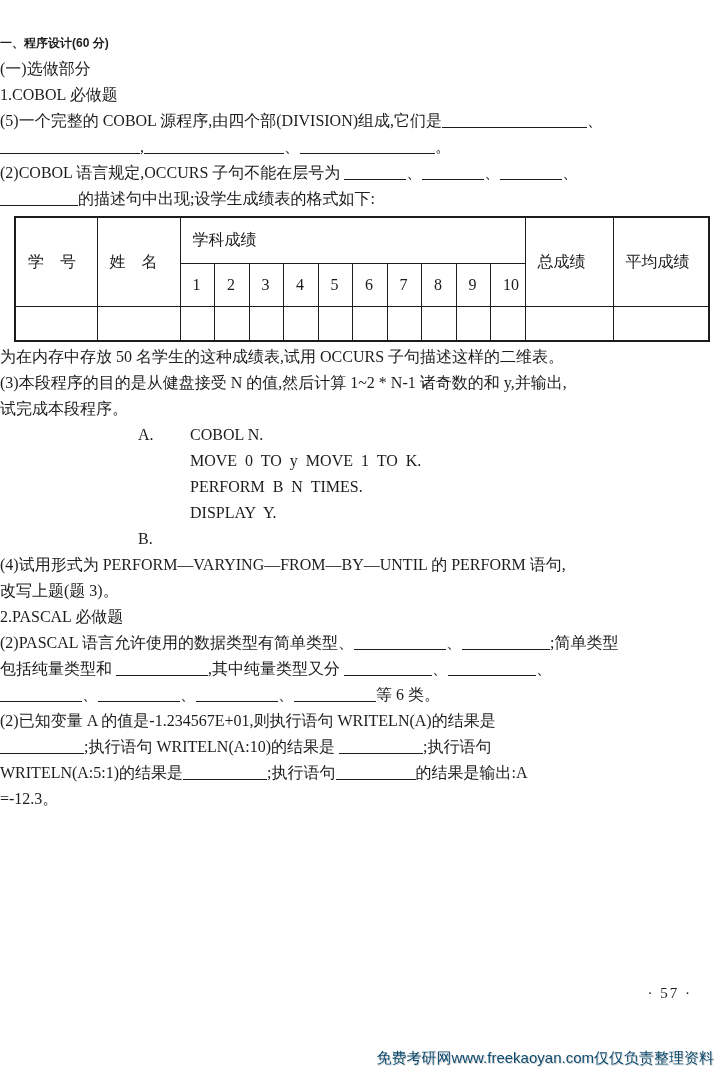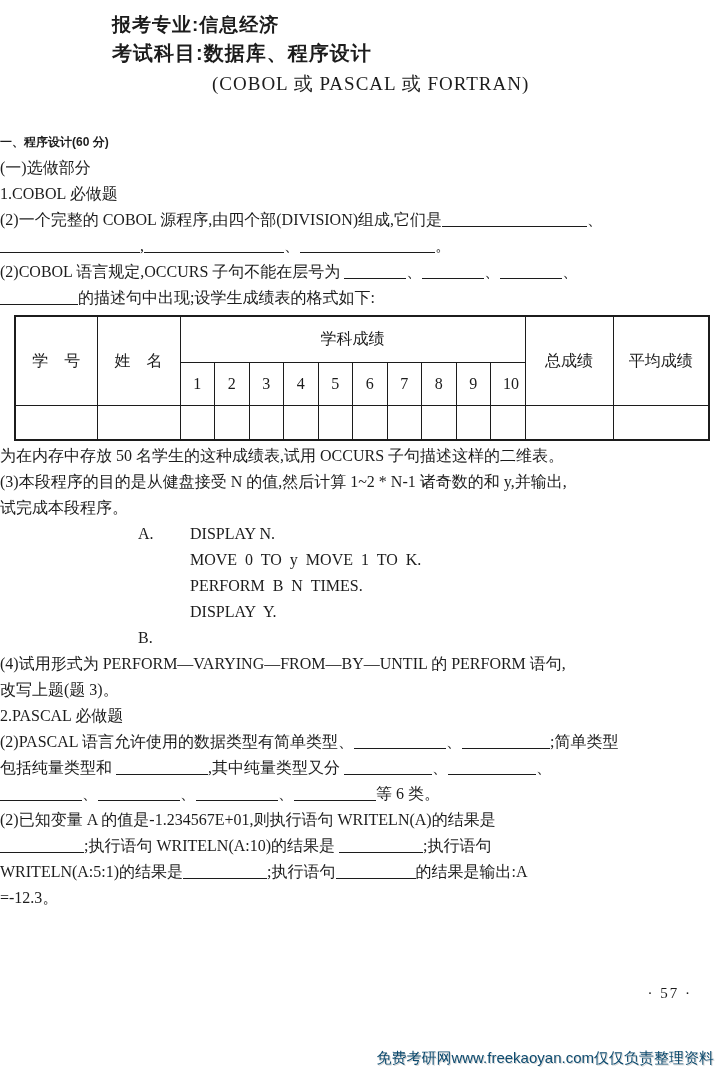--- a/index.html
+++ b/index.html
@@ -29,21 +29,21 @@
   }
   .b62{width:62px} .b78{width:78px} .b80{width:80px} .b82{width:82px}
   .b84{width:84px} .b88{width:88px} .b92{width:92px}
   .b135{width:135px} .b140{width:140px} .b145{width:145px}
 
   table.score {
     border-collapse:collapse; table-layout:fixed; width:694px;
     margin:4px 0 2px 14px; border:2px solid #1c1c1c;
   }
   table.score td {
-    border:1px solid #1c1c1c; text-align:center; vertical-align:middle;
+    border:1px solid #1c1c1c; text-align:left; vertical-align:middle;
     font-size:16px; padding:12px;
   }
   tr.hrow1 { height:40px; } tr.hrow2 { height:30px; } tr.drow { height:34px; }
 
   .code-block { margin-left:138px; }
   .code-row { display:flex; }
   .code-label { width:52px; line-height:26px; white-space:pre; }
   .code-lines div { line-height:26px; white-space:pre; }
   .q4 { margin-top:20px; }
   .pascal-heading { margin-top:32px; }
@@ -54,34 +54,29 @@
     color:#0c4a6e; text-shadow:1px 1px 0 #d4d4d4;
     font-family:"Liberation Sans","DejaVu Sans",sans-serif;
     margin-left:29px;
   }
 </style>
 </head>
 <body>
 
 <div class="page">
 
-  <div class="header-block">
-    <div class="header-line1">报考专业:信息经济</div>
-    <div class="header-line2">考试科目:数据库、程序设计</div>
-    <div class="header-line3">(COBOL 或 PASCAL 或 FORTRAN)</div>
-  </div>
 
   <div class="content">
 
     <p class="lvl0 sec-title">一、程序设计(60 分)</p>
     <p class="lvl0">(一)选做部分</p>
 
     <p class="lvl0">1.COBOL 必做题</p>
 
-    <p class="lvl1"><span>(2)一个完整的 COBOL 源程序,由四个部(DIVISION)组成,它们是</span><span class="blank b145"></span><span>、</span></p>
+    <p class="lvl1"><span>(5)一个完整的 COBOL 源程序,由四个部(DIVISION)组成,它们是</span><span class="blank b145"></span><span>、</span></p>
     <p class="cont"><span class="blank b140"></span><span>,</span><span class="blank b140"></span><span>、</span><span class="blank b135"></span><span>。</span></p>
 
     <p class="lvl1"><span>(2)COBOL 语言规定,OCCURS 子句不能在层号为 </span><span class="blank b62"></span><span>、</span><span class="blank b62"></span><span>、</span><span class="blank b62"></span><span>、</span></p>
     <p class="cont"><span class="blank b78"></span><span>的描述句中出现;设学生成绩表的格式如下:</span></p>
 
     <table class="score">
       <colgroup>
         <col style="width:82px">
           <col style="width:83px">
         <col span="10" style="width:34.5px">
@@ -129,21 +124,21 @@
 
     <p class="lvl1">为在内存中存放 50 名学生的这种成绩表,试用 OCCURS 子句描述这样的二维表。</p>
 
     <p class="lvl1">(3)本段程序的目的是从健盘接受 N 的值,然后计算 1~2 * N-1 诸奇数的和 y,并输出,</p>
     <p class="cont">试完成本段程序。</p>
 
     <div class="code-block">
       <div class="code-row">
         <span class="code-label">A.</span>
         <div class="code-lines">
-          <div>DISPLAY N.</div>
+          <div>COBOL N.</div>
           <div>MOVE  0  TO  y  MOVE  1  TO  K.</div>
           <div>PERFORM  B  N  TIMES.</div>
           <div>DISPLAY  Y.</div>
         </div>
       </div>
       <div style="line-height:26px;">B.</div>
     </div>
 
     <p class="lvl1 q4">(4)试用形式为 PERFORM—VARYING—FROM—BY—UNTIL 的 PERFORM 语句,</p>
     <p class="cont">改写上题(题 3)。</p>

